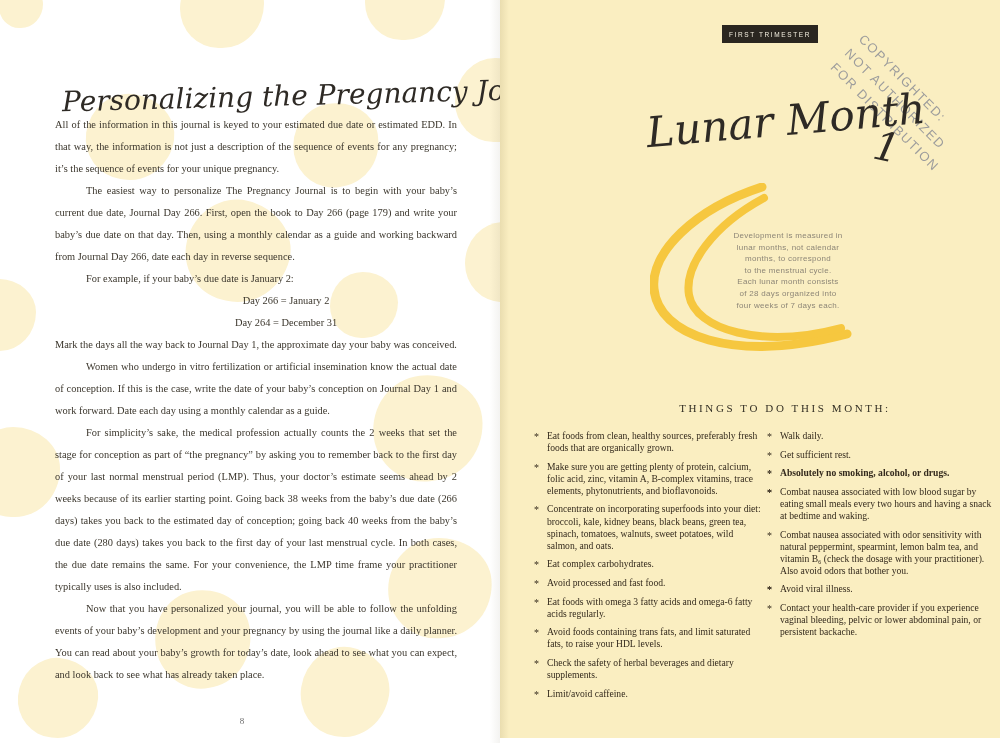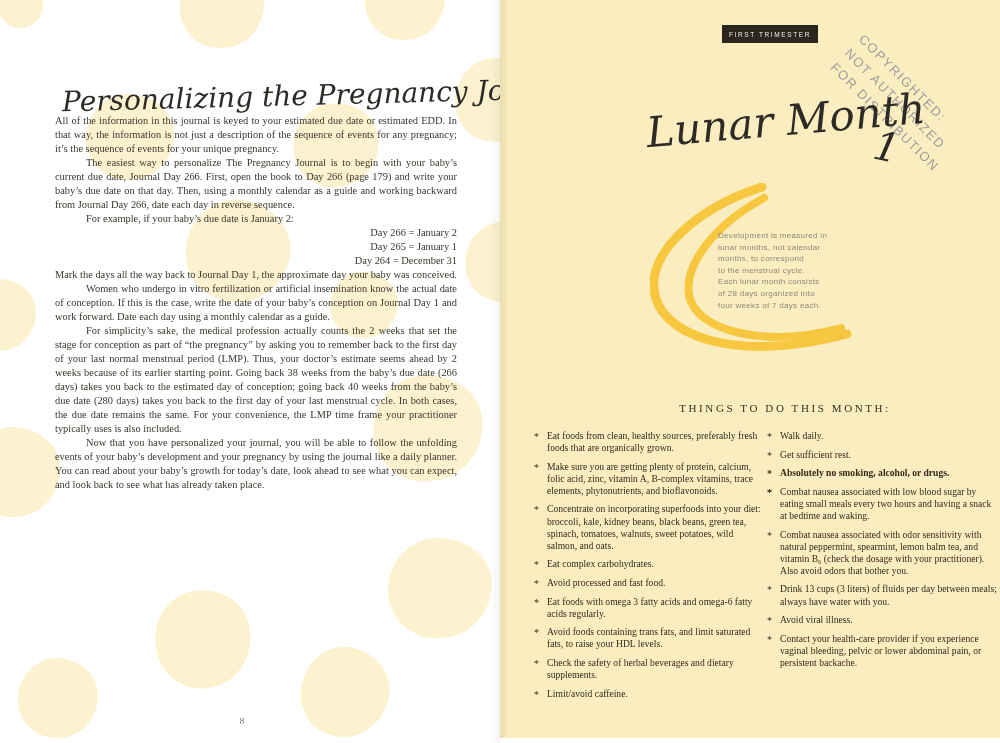--- a/index.html
+++ b/index.html
@@ -11,38 +11,38 @@
   .dot{position:absolute;background:var(--dot,#FCF2D0);border-radius:48% 52% 50% 46% / 52% 46% 54% 48%;}
   .gutter-l{position:absolute;right:0;top:0;width:10px;height:100%;
             background:linear-gradient(to right, rgba(0,0,0,0) , rgba(90,80,50,0.07));}
   .gutter-r{position:absolute;left:0;top:0;width:9px;height:100%;
             background:linear-gradient(to right, rgba(90,70,20,0.10), rgba(0,0,0,0));}
   
   .script{font-family:"DejaVu Serif", serif;font-style:italic;color:#2E2A25;}
   #lp-title{position:absolute;left:62px;top:80px;width:410px;font-size:28px;
             transform:rotate(-1.5deg);letter-spacing:0px;white-space:nowrap;}
   #body-text{position:absolute;left:55px;top:114px;width:402px;color:var(--body,#3B362C);
-             font-size:10.4px;line-height:14px;text-align:justify;}
+             font-size:10.4px;line-height:22px;text-align:justify;}
   #body-text p{margin:0;}
   #body-text p.indent{text-indent:31px;}
-  #body-text p.equation{text-indent:60px;text-align:right;font-family:Liberation Serif, serif;}
+  #body-text p.equation{text-indent:60px;text-align:center;font-family:Liberation Serif, serif;}
   .it{}
   #page-num{position:absolute;left:234px;top:716px;width:16px;text-align:center;
             font-size:9px;color:#6d6d6d;font-family:"Liberation Serif",serif;}
   
   #trimester-tab{position:absolute;left:222px;top:25px;width:96px;height:18px;
        background:var(--tab,#2A2620);color:#F3EEDF;font-family:"Liberation Sans",sans-serif;
        font-size:6.5px;letter-spacing:1.6px;display:flex;align-items:center;justify-content:center;}
   #watermark{position:absolute;left:368px;top:30px;transform:rotate(45deg);
        transform-origin:top left;font-family:"Liberation Sans",sans-serif;
        color:var(--wm,#9C9C9C);font-size:13px;letter-spacing:1.5px;line-height:20px;white-space:nowrap;}
   #lm-title{position:absolute;left:146px;top:96px;font-size:42px;transform:rotate(-5deg);white-space:nowrap;}
   #lm-number{position:absolute;left:374px;top:124px;font-size:40px;transform:rotate(12deg);}
   #moon{position:absolute;left:150px;top:183px;}
-  #moon-caption{position:absolute;left:218px;top:230px;width:140px;text-align:left;
+  #moon-caption{position:absolute;left:218px;top:230px;width:140px;text-align:center;
        font-family:"Liberation Sans",sans-serif;font-size:8px;line-height:11.6px;
        color:#8D8677;letter-spacing:0.3px;}
   #todo-heading{position:absolute;left:70px;top:402px;width:430px;text-align:center;
        font-size:11px;letter-spacing:2.6px;color:#332F24;}
   .todo-col{position:absolute;top:430px;width:231px;font-size:9.6px;line-height:12.1px;
        color:#33291C;}
   #todo-left{left:34px;}
   #todo-right{left:267px;}
   .todo-item{position:relative;padding-left:13px;margin-bottom:6.5px;}
   .todo-item .bullet{position:absolute;left:0;top:1px;font-size:10px;}
@@ -68,21 +68,20 @@
   <div class="dot" style="left:155px;top:590px;width:96px;height:98px;transform:rotate(-12deg);"></div>
   <div class="dot" style="left:301px;top:647px;width:88px;height:90px;transform:rotate(9deg);"></div>
   <div class="dot" style="left:388px;top:538px;width:104px;height:100px;transform:rotate(-5deg);"></div>
 
   <div id="lp-title" class="script">Personalizing the Pregnancy Journal</div>
   <div id="body-text">
       <p class="normal"><span>All of the information in this journal is keyed to your estimated due date or estimated EDD. In that way, the information is not just a description of the sequence of events for any pregnancy; it’s the sequence of events for your unique pregnancy.</span></p>
       <p class="indent"><span>The easiest way to personalize </span><span class="it">The Pregnancy Journal</span><span> is to begin with your baby’s current due date, Journal Day 266. First, open the book to Day 266 (page 179) and write your baby’s due date on that day.  Then, using a monthly calendar as a guide and working backward from Journal Day 266, date each day in reverse sequence.</span></p>
       <p class="indent"><span>For example, if your baby’s due date is January 2:</span></p>
       <p class="equation"><span>Day 266 = January 2</span></p>
-      <p class="equation"><span>Day 265 = January 1</span></p>
       <p class="equation"><span>Day 264 = December 31</span></p>
       <p class="normal"><span>Mark the days all the way back to Journal Day 1, the approximate day your baby was conceived.</span></p>
       <p class="indent"><span>Women who undergo in vitro fertilization or artificial insemination know the actual date of conception. If this is the case, write the date of your baby’s conception on Journal Day 1 and work forward. Date each day using a monthly calendar as a guide.</span></p>
       <p class="indent"><span>For simplicity’s sake, the medical profession actually counts the 2 weeks that set the stage for conception as part of “the pregnancy” by asking you to remember back to the first day of your last normal menstrual period (LMP). Thus, your doctor’s estimate seems ahead by 2 weeks because of its earlier starting point. Going back 38 weeks from the baby’s due date (266 days) takes you back to the estimated day of conception; going back 40 weeks from the baby’s due date (280 days) takes you back to the first day of your last menstrual cycle. In both cases, the due date remains the same. For your convenience, the LMP time frame your practitioner typically uses is also included.</span></p>
       <p class="indent"><span>Now that you have personalized your journal, you will be able to follow the unfolding events of your baby’s development and your pregnancy by using the journal like a daily planner. You can read about your baby’s growth for today’s date, look ahead to see what you can expect, and look back to see what has already taken place.</span></p>
     </div>
   <div id="page-num">8</div>
   <div class="gutter-l"></div>
 </div>
 
@@ -128,17 +127,17 @@
       <div class="todo-item"><span class="bullet">*</span><span>Check the safety of herbal beverages and dietary supplements.</span></div>
       <div class="todo-item"><span class="bullet">*</span><span>Limit/avoid caffeine.</span></div>
     </div>
   <div id="todo-right" class="todo-col">
       <div class="todo-item"><span class="bullet">*</span><span>Walk daily.</span></div>
       <div class="todo-item"><span class="bullet">*</span><span>Get sufficient rest.</span></div>
       <div class="todo-item bold"><span class="bullet">*</span><span>Absolutely no smoking, alcohol, or drugs.</span></div>
       <div class="todo-item"><span class="bullet">*</span></div>
       <div class="todo-item"><span class="bullet">*</span><span>Combat nausea associated with low blood sugar by eating small meals every two hours and having a snack at bedtime and waking.</span></div>
       <div class="todo-item"><span class="bullet">*</span><span>Combat nausea associated with odor sensitivity with natural peppermint, spearmint, lemon balm tea, and vitamin B₆ (check the dosage with your practitioner). Also avoid odors that bother you.</span></div>
-      <div class="todo-item"><span class="bullet">*</span><span>Drink 13 cups (3 liters) of fluids per day between meals; always have water with you.</span></div>
+      <div class="todo-item"><span class="bullet">*</span></div>
       <div class="todo-item"><span class="bullet">*</span><span>Avoid viral illness.</span></div>
       <div class="todo-item"><span class="bullet">*</span><span>Contact your health-care provider if you experience vaginal bleeding, pelvic or lower abdominal pain, or persistent backache.</span></div>
     </div>
 </div>
 
 </body></html>

